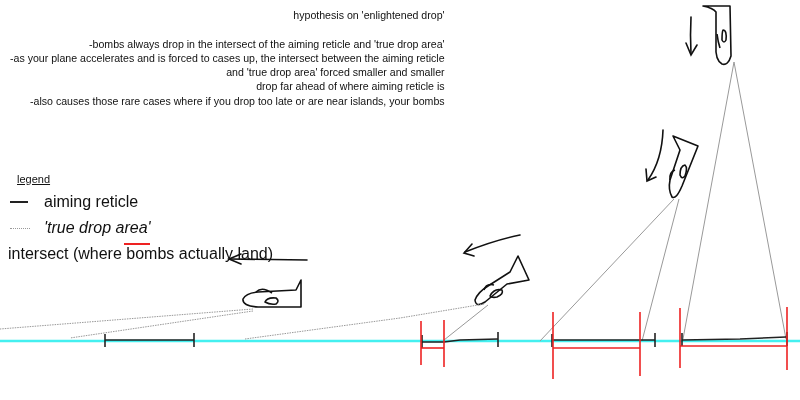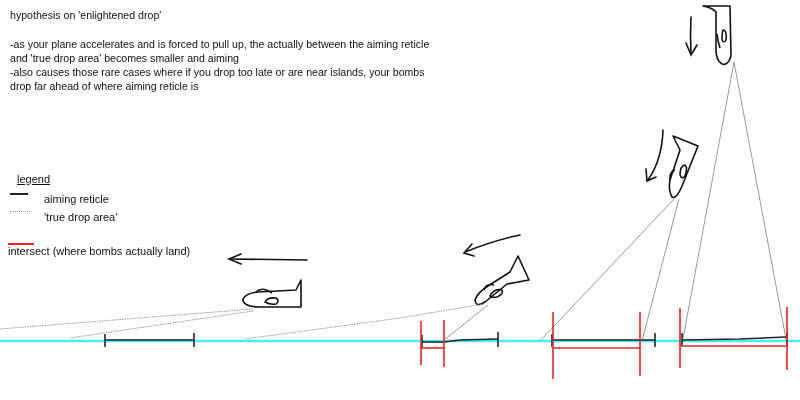--- a/index.html
+++ b/index.html
@@ -1,57 +1,59 @@
 <!DOCTYPE html>
 <html><head>
   <meta charset="utf-8">
   <style>
     html, body { margin: 0; padding: 0; background: #ffffff; }
     body { width: 800px; height: 400px; position: relative; overflow: hidden; }
     .text-block {
       position: absolute; left: 10px; top: 8px;
       font-family: "Liberation Sans", sans-serif; font-size: 10.6px; color: #111;
       line-height: 14.3px;
+      text-align: right;
     }
     .text-block .title { margin-bottom: 14.3px; }
     .text-block .line { white-space: nowrap; }
     .legend-title {
       position: absolute; left: 17px; top: 173px;
       font-family: "Liberation Sans", sans-serif; font-size: 11px; color: #111;
       text-decoration: underline;
       text-align: right;
     }
     .legend-row {
       position: absolute; left: 8px;
-      font-family: "Liberation Sans", sans-serif; font-size: 11px; color: #111;
-      display: flex; align-items: flex-start;
+      font-family: "Liberation Sans", sans-serif; font-size: 16px; color: #111;
+      display: flex; align-items: center;
     }
     .legend-swatch { display: inline-block; width: 24px; height: 0; margin-right: 12px; }
     .sw-black { border-top: 2px solid #222; margin-left: 2px; width: 18px; margin-right: 16px;}
     .sw-gray { border-top: 1px dotted #999; width: 20px; margin-right: 14px; margin-left: 2px; }
     .sw-red { border-top: 2px solid #ee2222; width: 26px; margin-right: 8px; }
     svg.diagram { position: absolute; left: 0; top: 0; }
   </style>
 </head>
 <body>
 
 <div class="text-block">
   <div class="title line">hypothesis on 'enlightened drop'</div>
-  <div class="line">-as your plane accelerates and is forced to pull up, the actually between the aiming reticle</div>
-  <div class="line">and 'true drop area' becomes smaller and aiming</div>
+  <div class="line">-bombs always drop in the intersect of the aiming reticle and 'true drop area'</div>
+  <div class="line">-as your plane accelerates and is forced to cases up, the intersect between the aiming reticle</div>
+  <div class="line">and 'true drop area' forced smaller and smaller</div>
+  <div class="line">drop far ahead of where aiming reticle is</div>
   <div class="line">-also causes those rare cases where if you drop too late or are near islands, your bombs</div>
-  <div class="line">drop far ahead of where aiming reticle is</div>
 </div>
 
 <div class="legend-title">legend</div>
 <div class="legend-row" style="top:193px;">
   <span class="legend-swatch sw-black"></span>
   <span>aiming reticle</span>
 </div>
-<div class="legend-row" style="top:211px;">
+<div class="legend-row" style="top:219px;font-style:italic;">
   <span class="legend-swatch sw-gray"></span>
   <span>'true drop area'</span>
 </div>
 <div class="legend-row" style="top:243px;flex-direction:column;">
   <span class="legend-swatch sw-red"></span>
   <span>intersect (where bombs actually land)</span>
 </div>
 
 <svg class="diagram" width="800" height="400" viewBox="0 0 800 400">
 

